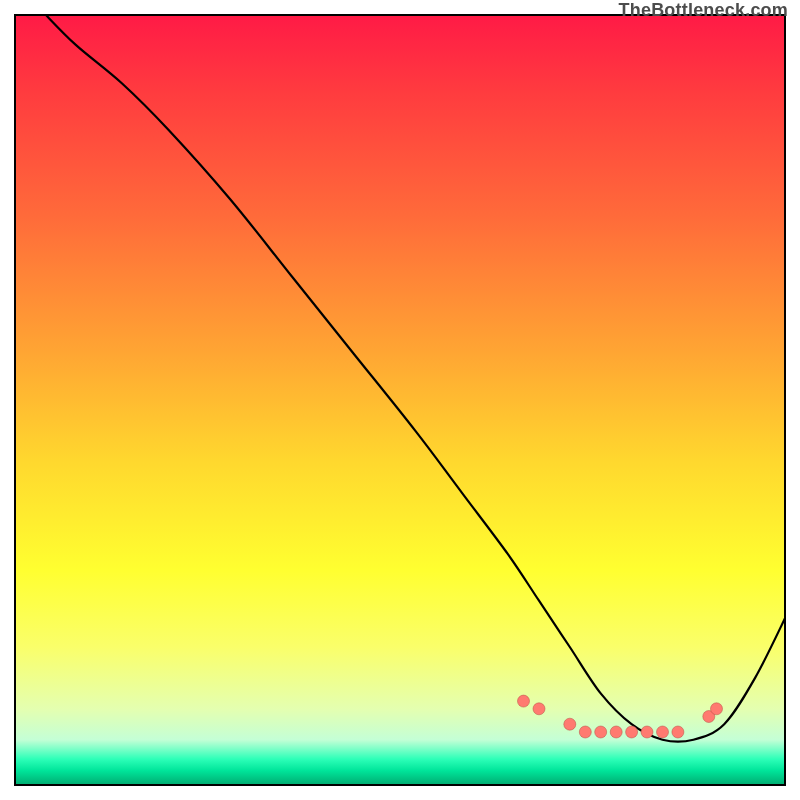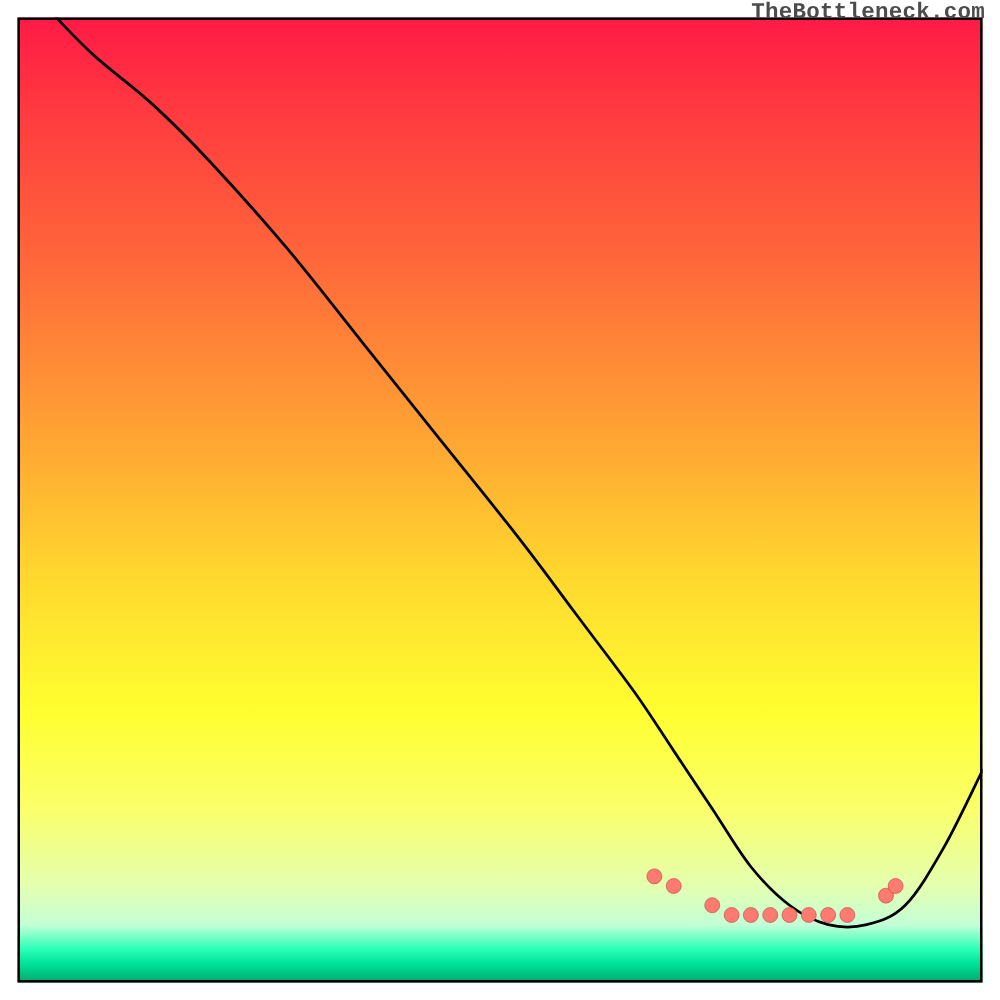--- a/index.html
+++ b/index.html
@@ -8,21 +8,20 @@
     width: 800px;
     height: 800px;
     overflow: hidden;
     background: #fff;
     font-family: Arial, Helvetica, sans-serif;
   }
   .stage {
     position: relative;
     width: 800px;
     height: 800px;
-    font-family: Liberation Mono, monospace;
   }
   .plot {
     position: absolute;
     left: 14px;
     top: 14px;
     width: 772px;
     height: 772px;
     background: linear-gradient(to bottom,
       #ff1a46 0%,
       #ff3b3f 10%,

